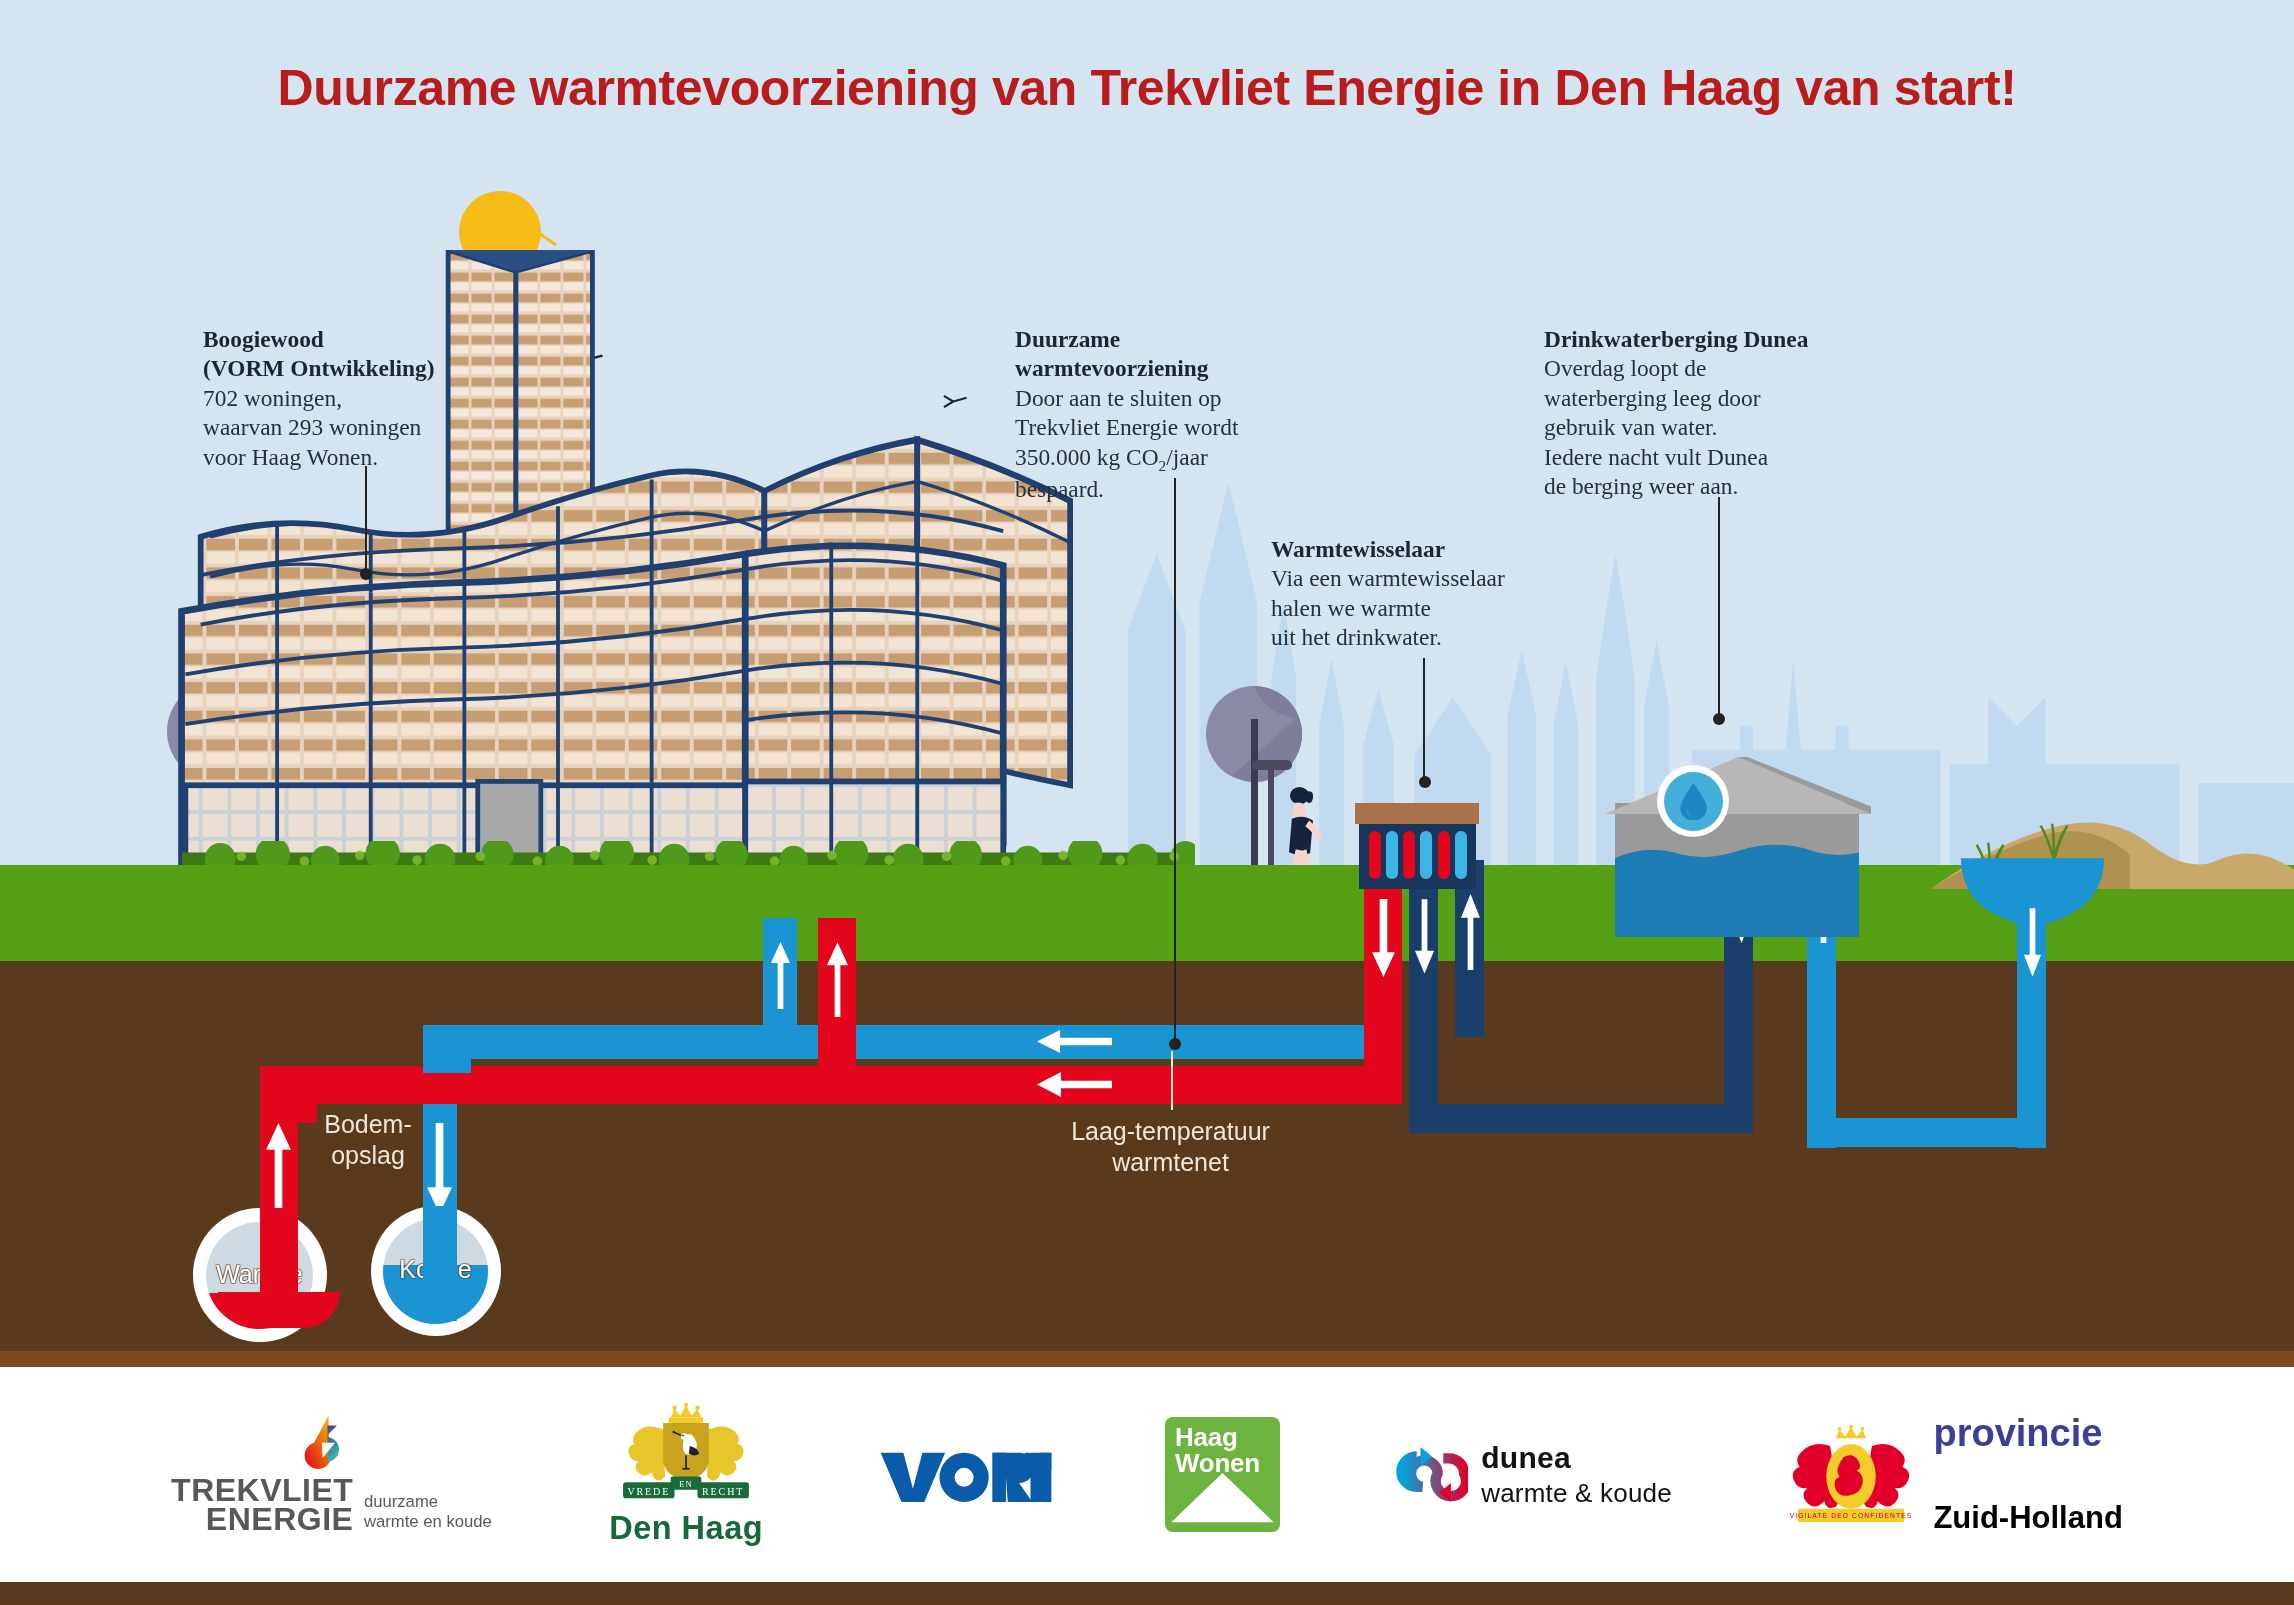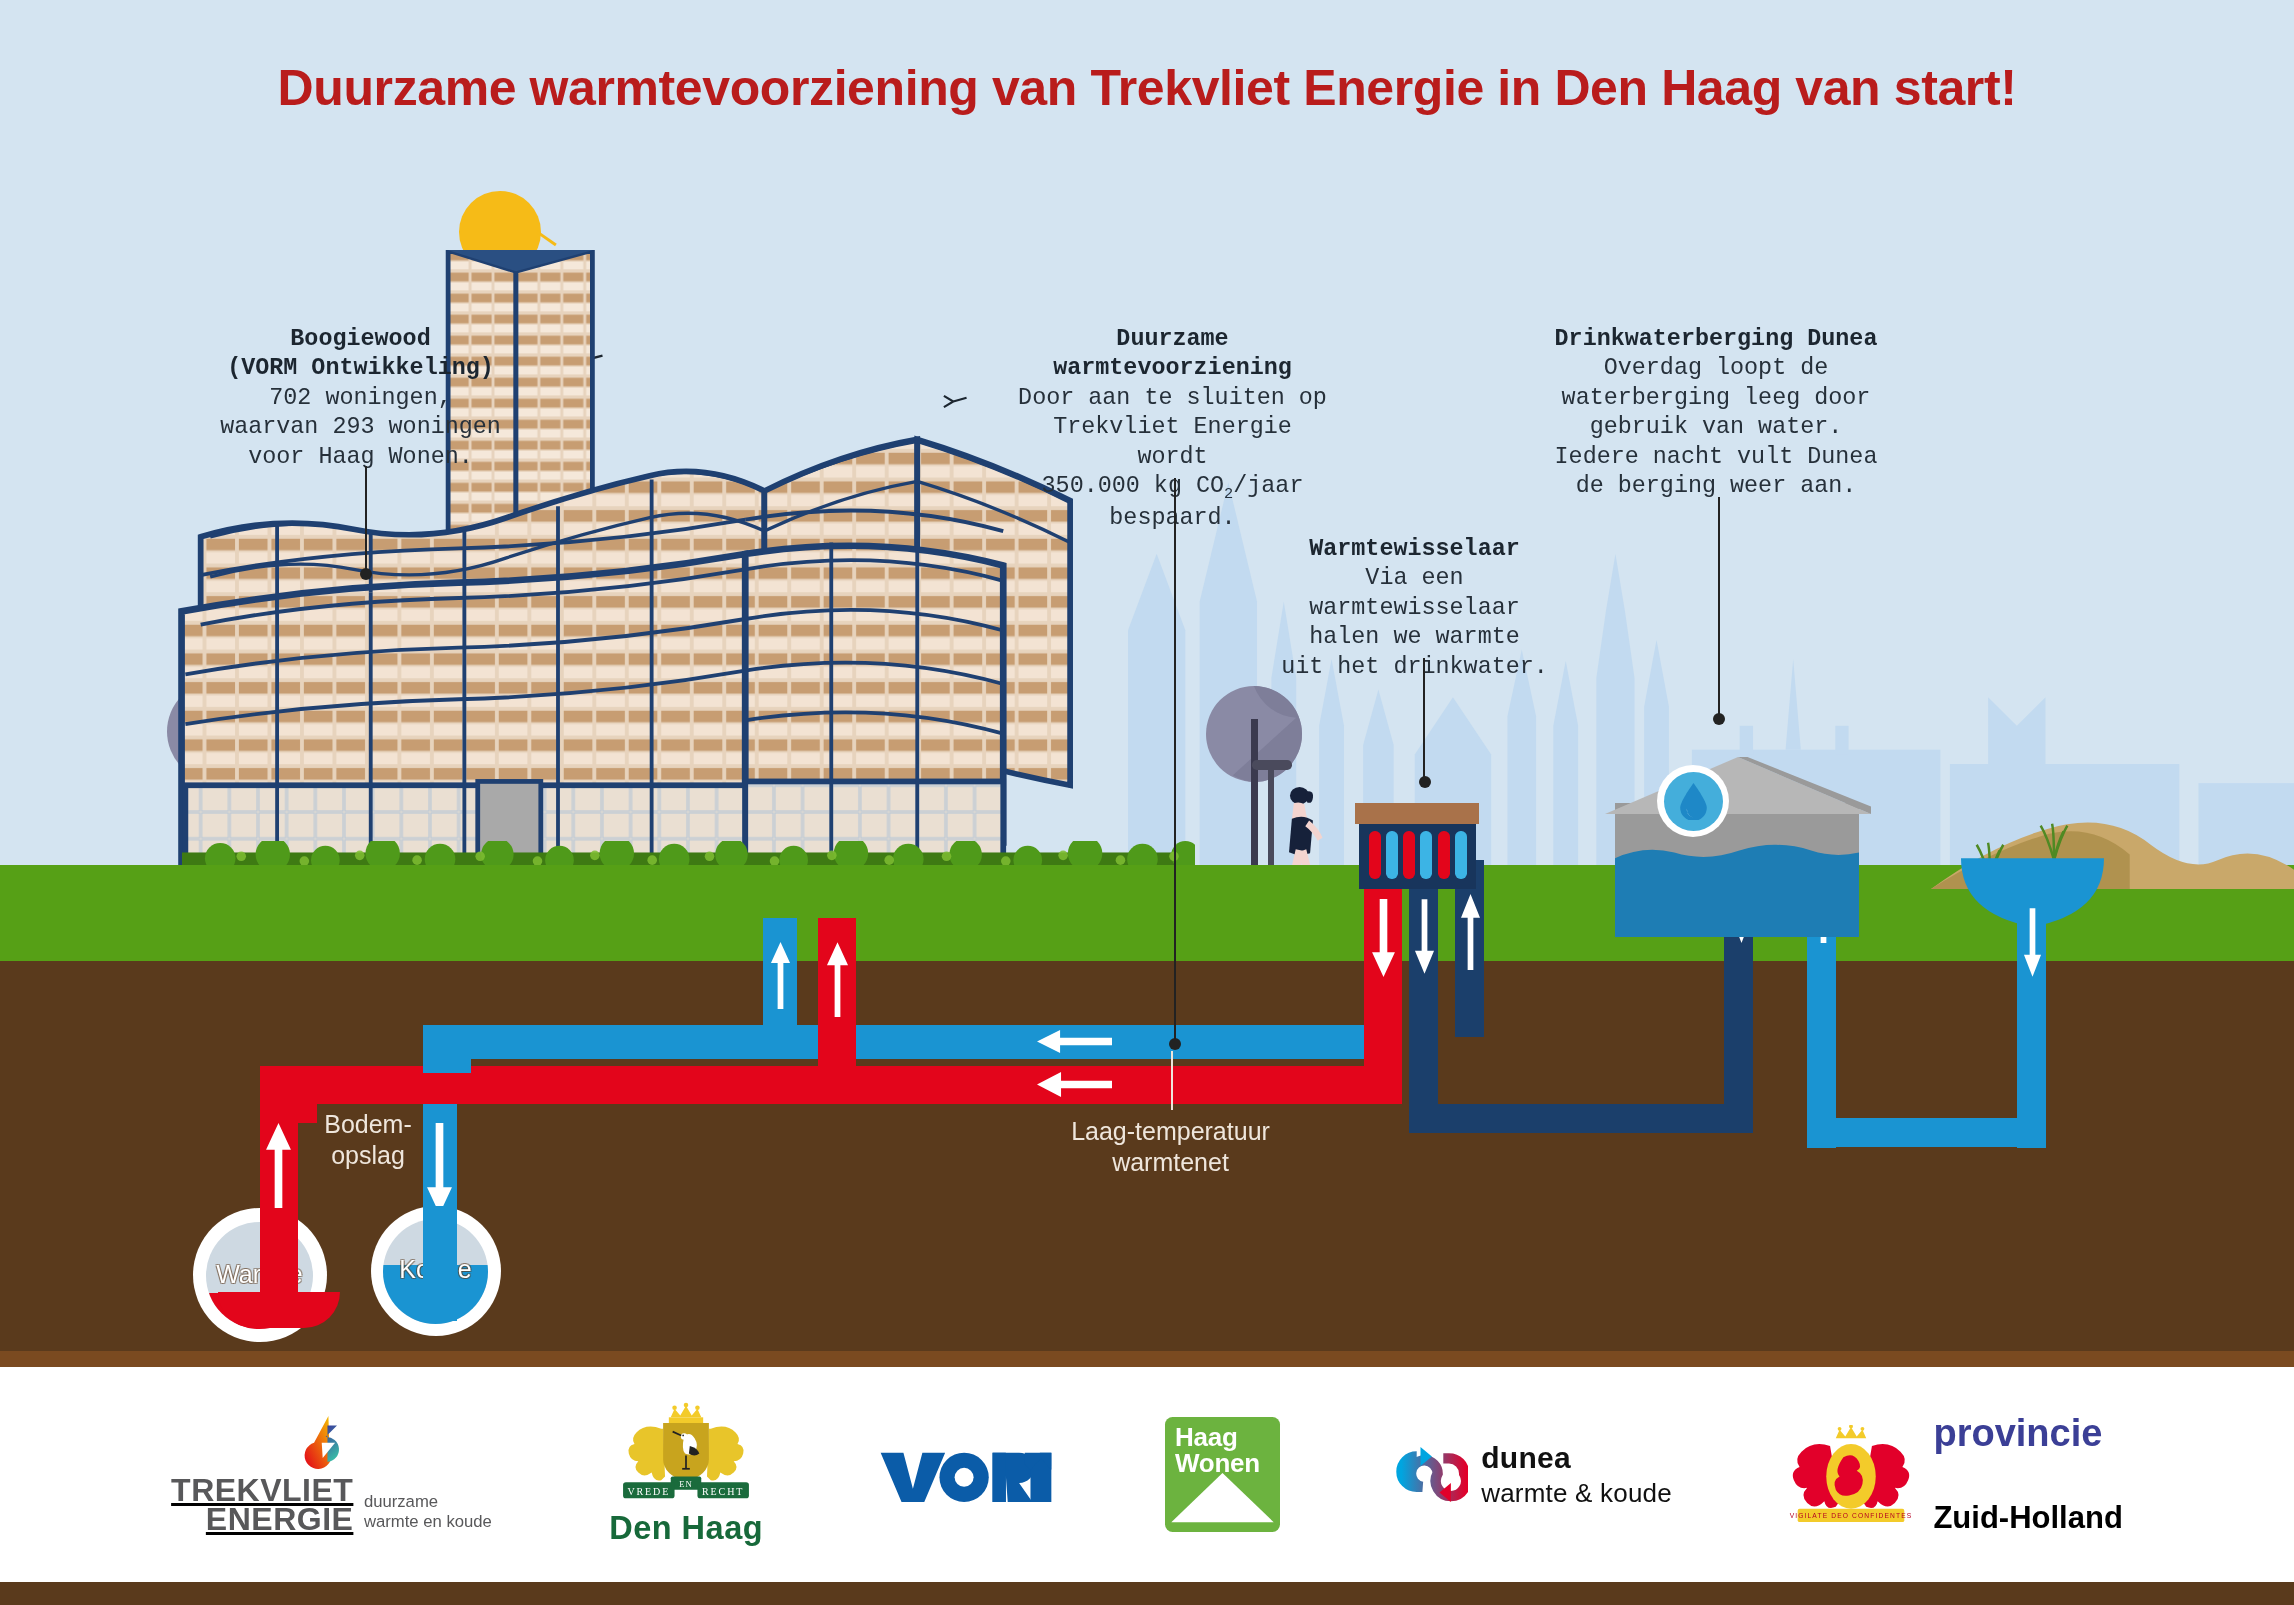--- a/index.html
+++ b/index.html
@@ -102,23 +102,23 @@
   .store-label {
     position:absolute; color:#fff; font-size:25px;
     font-family:"Liberation Sans", sans-serif;
     text-align:center;
     text-shadow: -1px -1px 0 rgba(90,58,28,.45), 1px -1px 0 rgba(90,58,28,.45),
                  -1px 1px 0 rgba(90,58,28,.45), 1px 1px 0 rgba(90,58,28,.45);
   }
 
   
   .callout {
-    position:absolute; text-align:center;
+    position:absolute; text-align:left;
     color:#26303a; font-size:23.4px; line-height:1.26;
-    font-family:Liberation Mono, monospace;
+    font-family:Liberation Serif, serif;
   }
   .callout b { font-weight:bold; color:#1c2630; }
   .leader { position:absolute; background:#222; width:2.4px; }
   .leader-dot { position:absolute; width:12.4px;height:12.4px;border-radius:50%;background:#222; }
 
   .soil-label {
     position:absolute; text-align:center; color:#efe6dc;
     font-size:25px; line-height:1.25;
     font-family:"Liberation Sans", sans-serif;
   }
@@ -556,21 +556,21 @@
           <linearGradient id="gB" x1="0" y1="0" x2="0.3" y2="1">
             <stop offset="0" stop-color="#3a3a9c"></stop>
               <stop offset="1" stop-color="#39b7a6"></stop>
           </linearGradient>
         </defs>
         <path d="M37,2 L22,30 a14,14 0 1,0 16,6 Z" fill="url(#gA)"></path>
         <path d="M36,12 L36,50 a13,13 0 1,0 -2,-26 L46,12 Z" fill="url(#gB)"></path>
         <path d="M30,30 L44,30 L31,46 Z" fill="#fff"></path>
       </svg>
       <div style="display:flex;align-items:flex-end;">
-        <div class="trek-txt" style="align-items:flex-end;text-decoration:underline;">
+        <div class="trek-txt" style="align-items:flex-end;">
           <span class="trek-big">TREKVLIET</span>
           <span class="trek-big">ENERGIE</span>
         </div>
         <div class="trek-txt" style="margin-left:6.7px;margin-bottom:2.9px;">
           <span class="trek-sub">duurzame</span>
           <span class="trek-sub">warmte en koude</span>
         </div>
       </div>
     </div>
 

